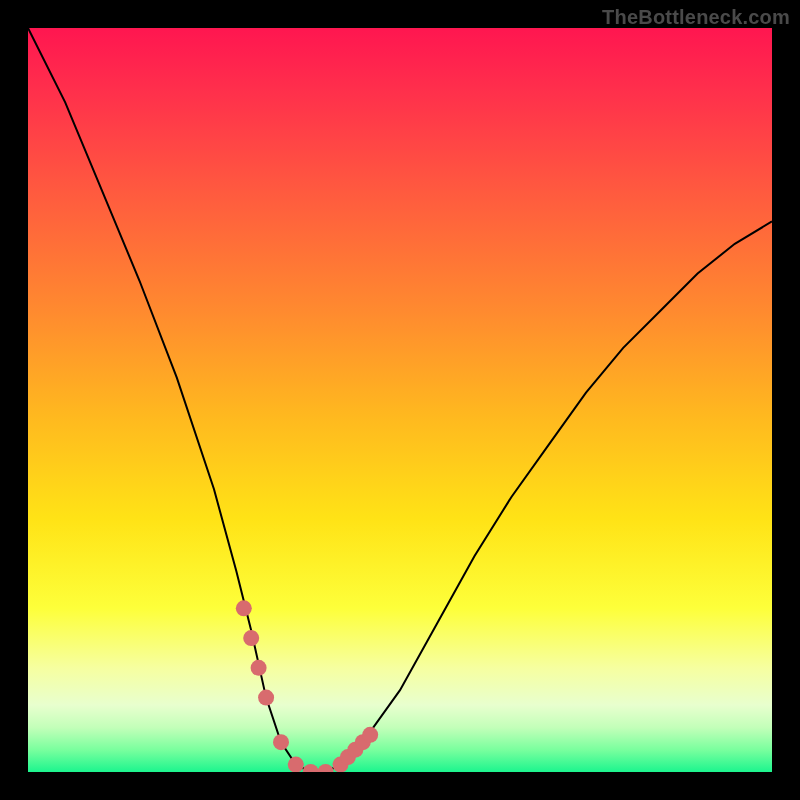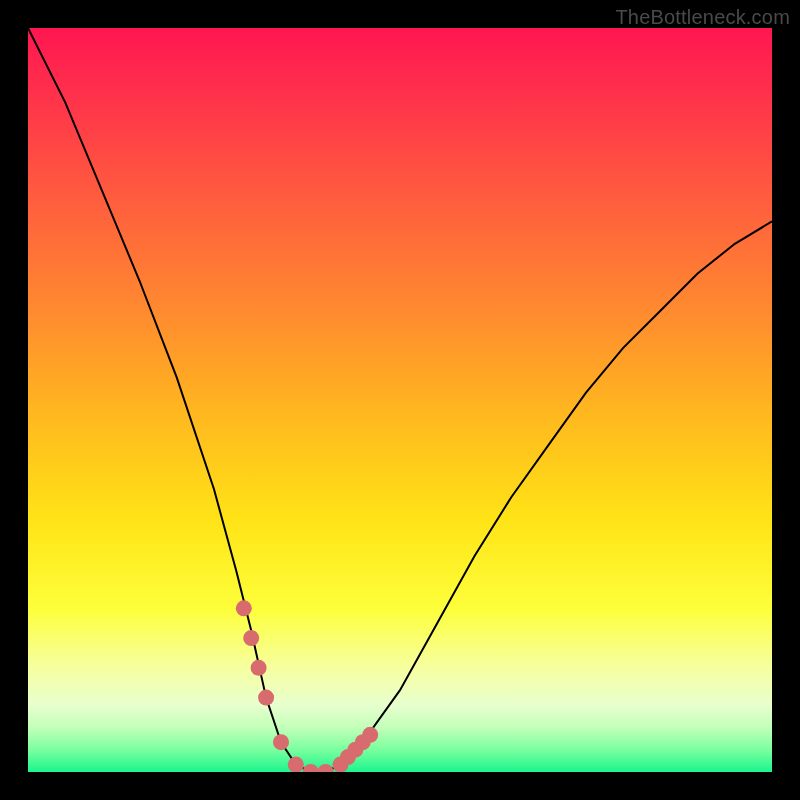--- a/index.html
+++ b/index.html
@@ -43,21 +43,21 @@
       #7aff9e 97%,
       #1cf58e 100%
     );
   }
   .watermark {
     position: absolute;
     top: 6px;
     right: 10px;
     color: #4a4a4a;
     font-size: 20px;
-    font-weight: 400;
+    font-weight: 700;
     letter-spacing: 0.2px;
     user-select: none;
   }
   svg.curve {
     position: absolute;
     inset: 0;
   }
 </style>
 </head>
 <body>

